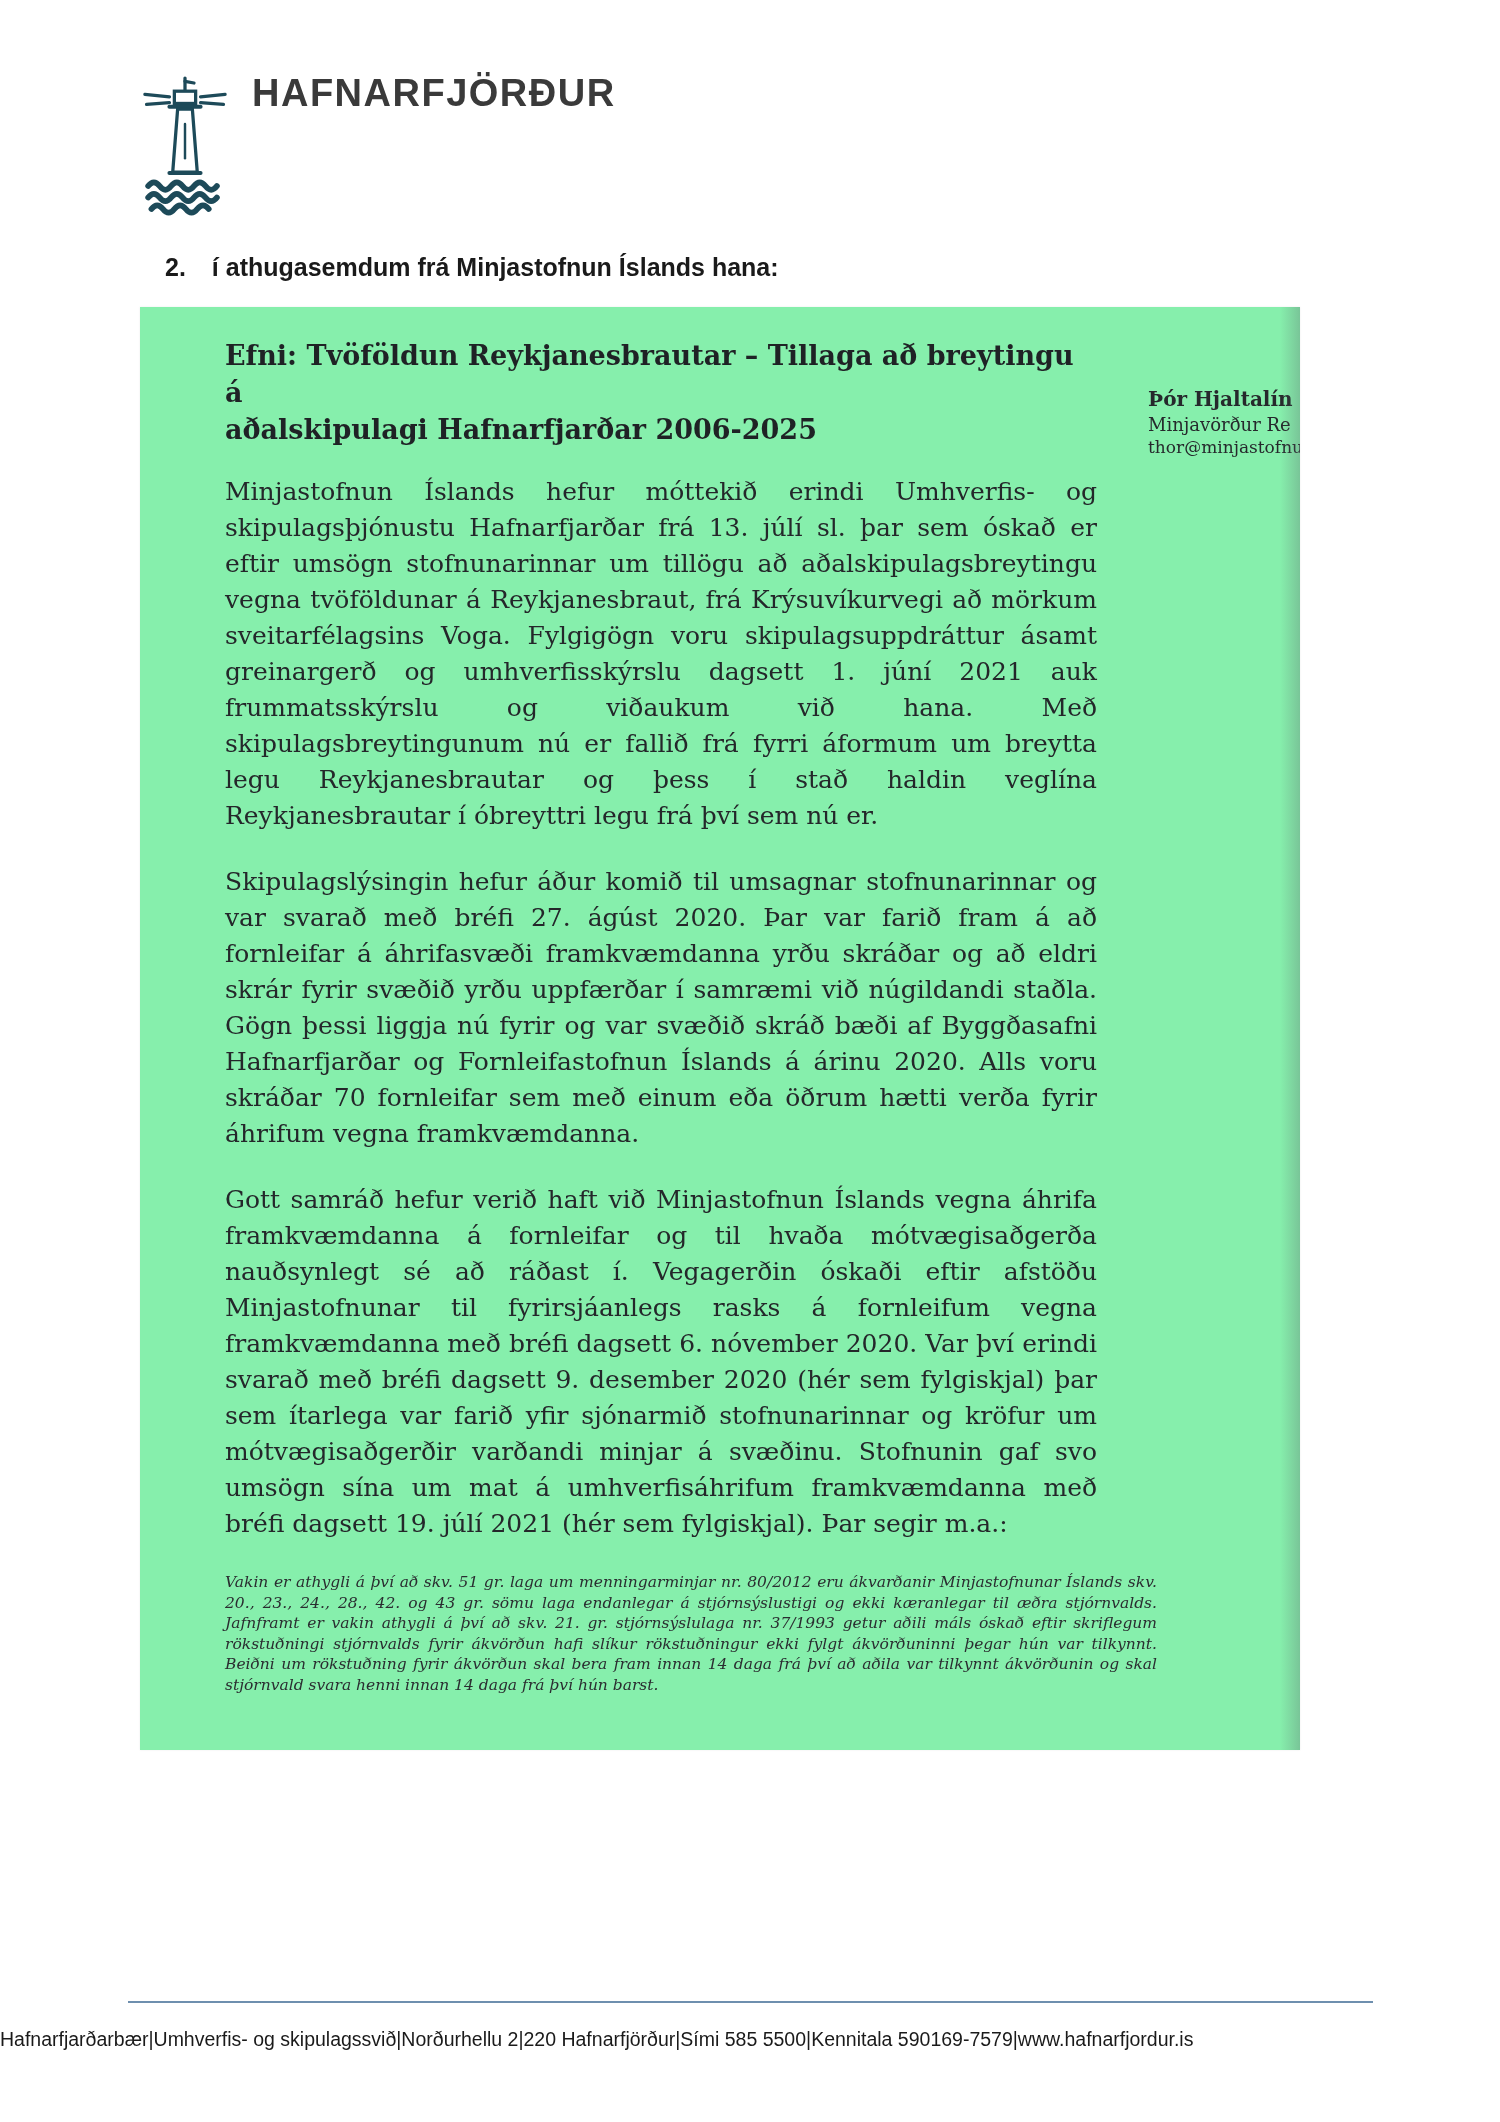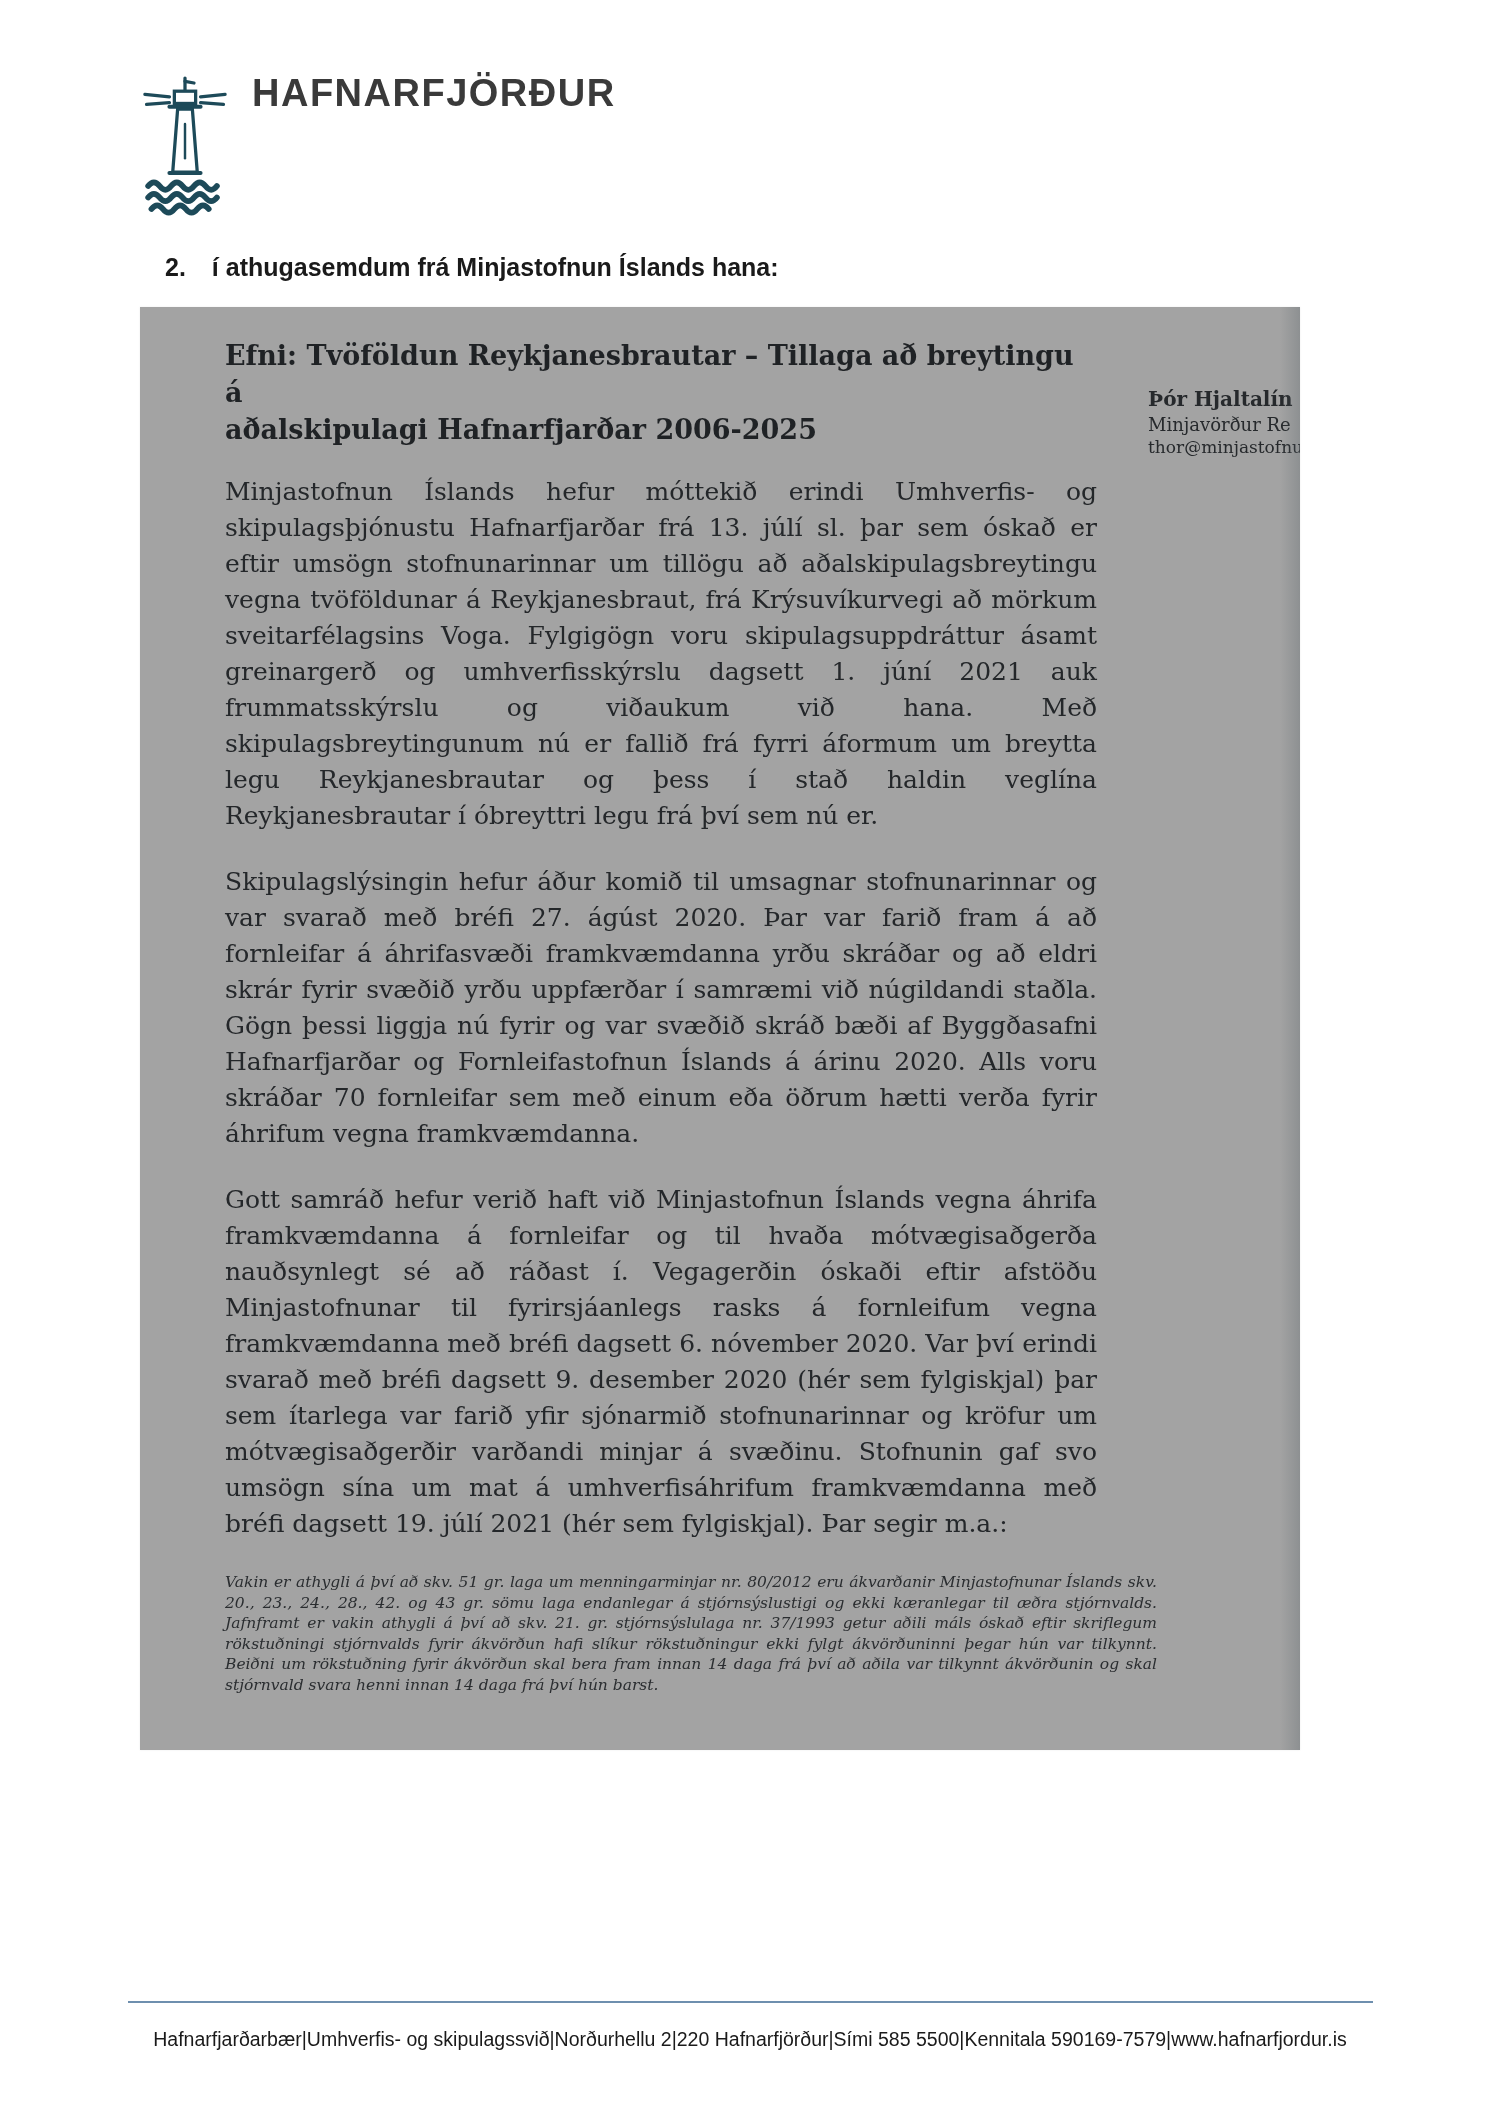--- a/index.html
+++ b/index.html
@@ -28,21 +28,21 @@
   .heading {
     position:absolute; top:253px; left:165px;
     font-size:25px; font-weight:bold; color:#1a1a1a;
     display:flex;
   }
   .heading-number { margin-right:26px; }
 
   
   .scan {
     position:absolute; top:307px; left:140px; width:1160px;
-    background:#a3a3a3;
+    background:#86efac;
     padding:30px 0 55px 85px;
     box-shadow:0 0 2px rgba(0,0,0,0.08);
   }
   .scan::after {
     content:""; position:absolute; top:0; right:0; width:20px; height:100%;
     background:linear-gradient(to right, rgba(90,100,105,0), rgba(90,100,105,0.30));
     pointer-events:none;
   }
   .scan-column { width:872px; font-family:"DejaVu Serif","Liberation Serif",serif; color:#24272a; }
 
@@ -73,21 +73,21 @@
     font-family:"DejaVu Serif","Liberation Serif",serif;
   }
 
   
   .footer-rule {
     position:absolute; top:2001px; left:128px; width:1245px; height:2px;
     background:#6e8fae;
   }
   .footer-text {
     position:absolute; top:2028px; left:0; width:100%;
-    text-align:center; font-size:19.5px; color:#1a1a1a;
+    text-align:left; font-size:19.5px; color:#1a1a1a;
     font-family:"Liberation Sans", sans-serif;
   }
 </style>
 </head>
 <body>
 
 <div class="logo">
   <svg class="logo-mark" viewBox="0 0 110 170" aria-hidden="true">
     <g stroke="#1d4a59" stroke-width="4" stroke-linecap="round" fill="none">
 

